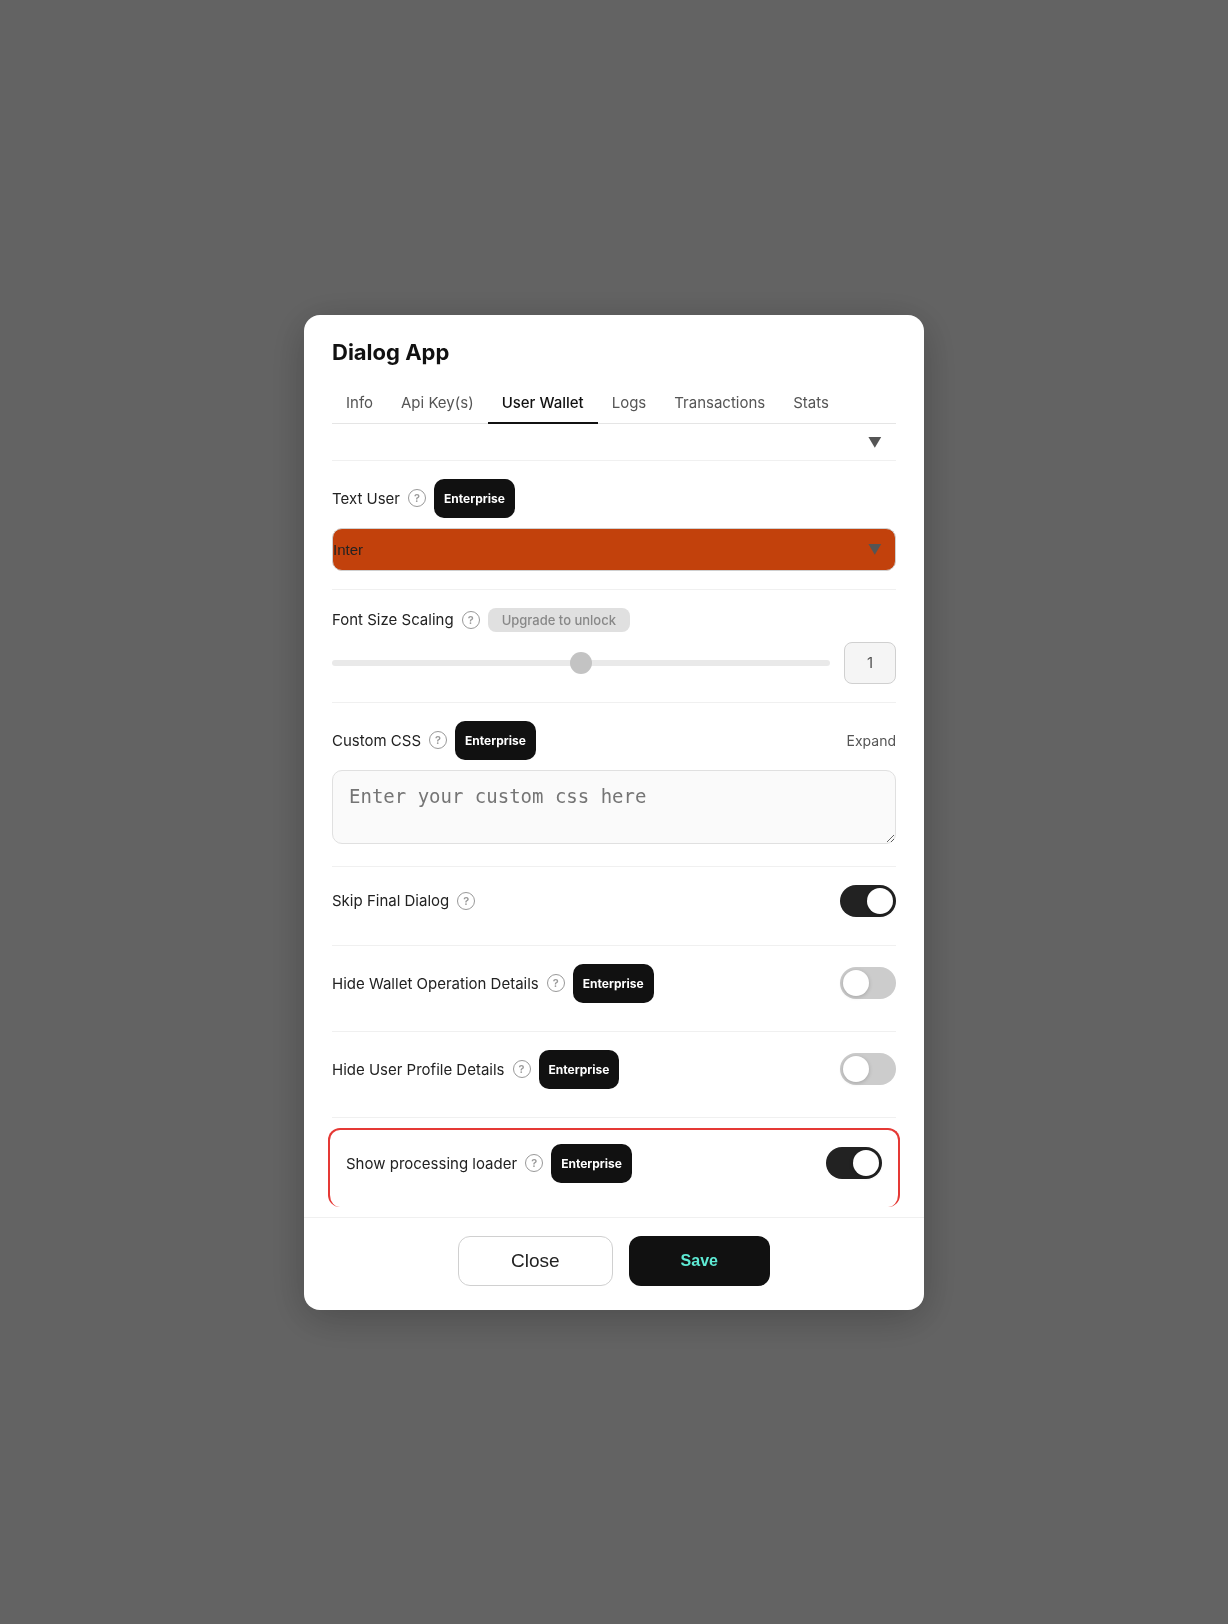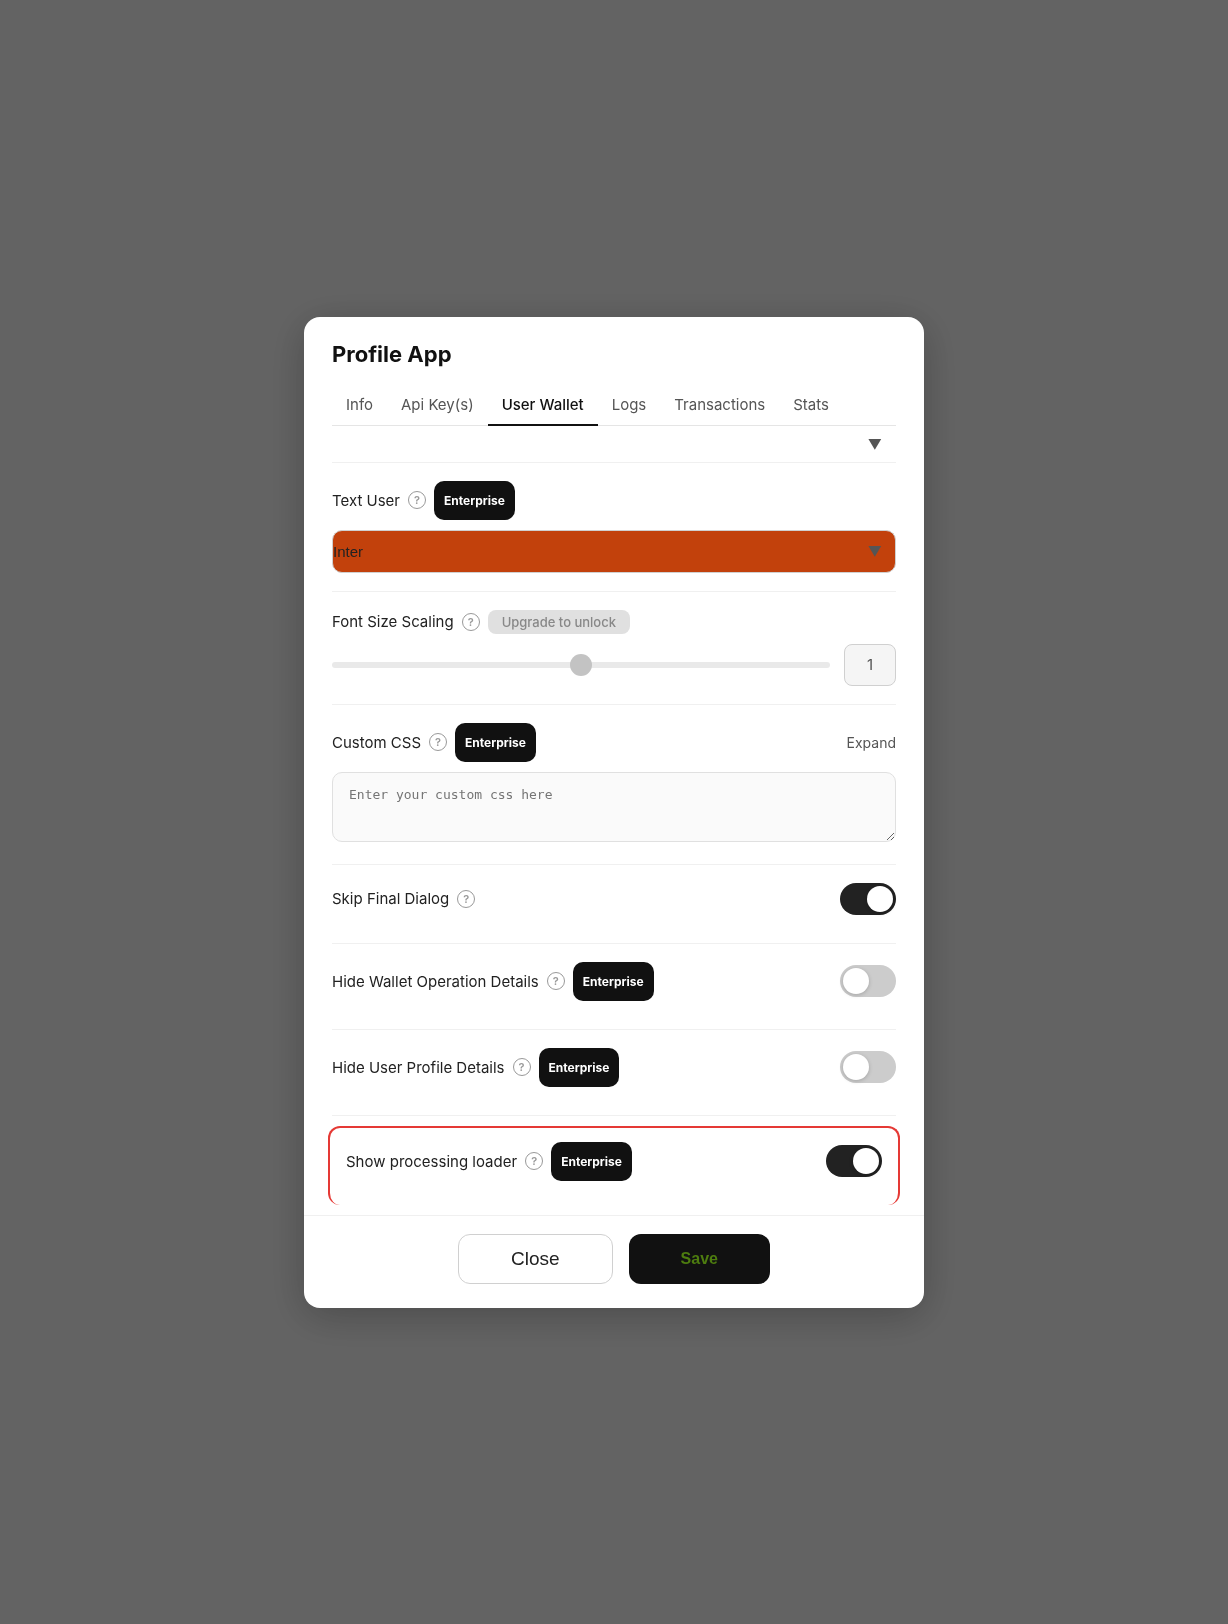--- a/index.html
+++ b/index.html
@@ -205,21 +205,21 @@
       color: #555;
       cursor: pointer;
     }
 
     .textarea-field {
       width: 100%;
       min-height: 70px;
       border: 1.5px solid #e0e0e0;
       border-radius: 10px;
       padding: 14px 16px;
-      font-size: 13px;
+      font-size: 19px;
       color: #bbb;
       background: #fafafa;
       resize: vertical;
       outline: none;
     }
 
     
     .toggle-switch {
       position: relative;
       width: 56px;
@@ -294,21 +294,21 @@
       cursor: pointer;
       font-weight: 500;
     }
 
     .btn-save {
       padding: 13px 52px;
       border-radius: 12px;
       border: none;
       background: #111;
       font-size: 16px;
-      color: #4d7c0f;
+      color: #5eead4;
       cursor: pointer;
       font-weight: 600;
     }
 
     .allow-select {
       width: 100%;
       padding: 12px 16px;
       border: 1.5px solid #d0d0d0;
       border-radius: 10px;
       font-size: 15px;
@@ -318,21 +318,21 @@
       margin-bottom: 6px;
     }
   </style>
 </head>
 <body>
 
 <div class="modal-overlay">
   <div class="modal">
 
     <div class="modal-header">
-      <h2 class="modal-title">Profile App</h2>
+      <h2 class="modal-title">Dialog App</h2>
       <div class="tabs">
         <div class="tab">Info</div>
         <div class="tab">Api Key(s)</div>
         <div class="tab active">User Wallet</div>
         <div class="tab">Logs</div>
         <div class="tab">Transactions</div>
         <div class="tab">Stats</div>
       </div>
     </div>
 

